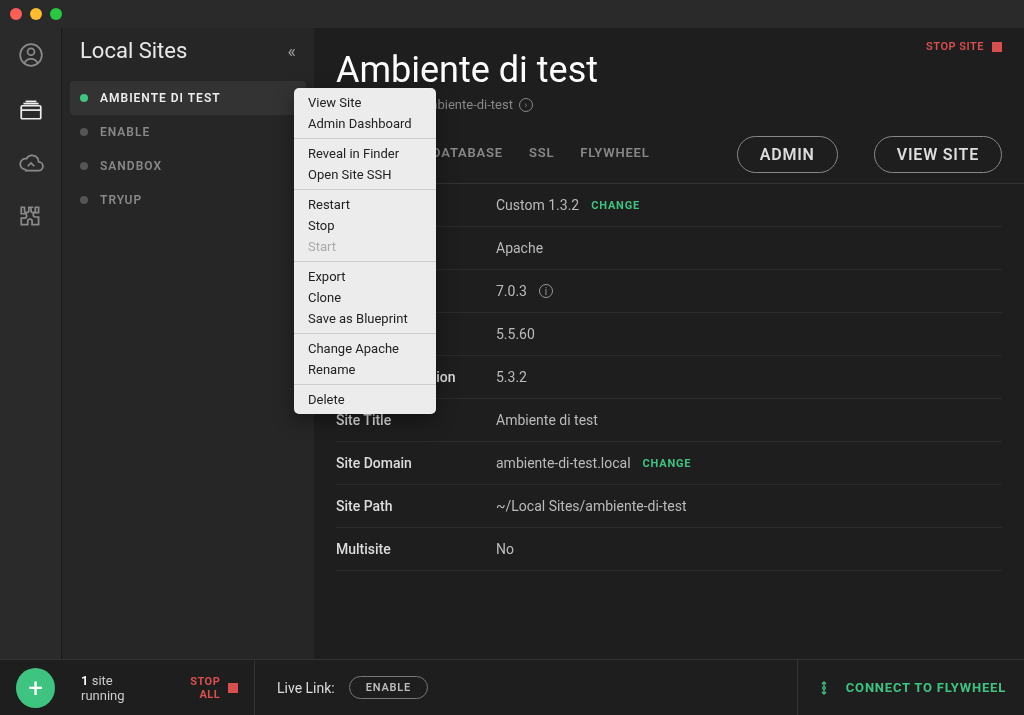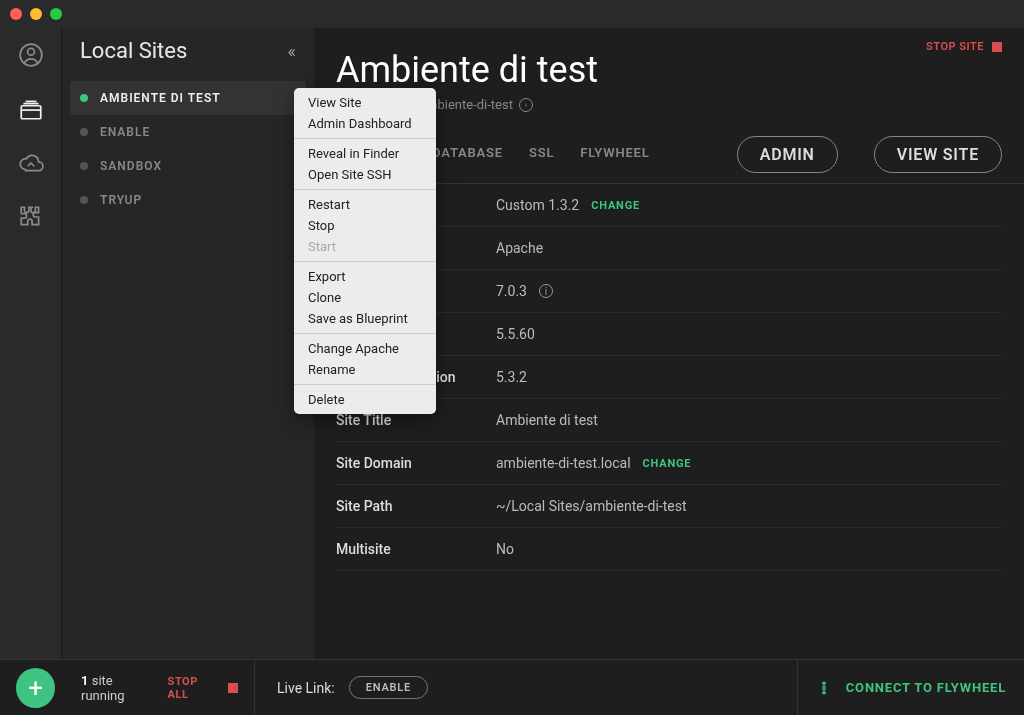--- a/index.html
+++ b/index.html
@@ -51,21 +51,21 @@
 .detail-label { width: 160px; color: #ddd; font-weight: 500; }
 .detail-value { color: #bbb; display: flex; align-items: center; gap: 12px; }
 .change-link { color: #3fc380; font-size: 11px; font-weight: 700; letter-spacing: 0.8px; cursor: pointer; }
 .info-icon { width: 14px; height: 14px; border: 1.5px solid #999; border-radius: 50%; display: inline-flex; align-items: center; justify-content: center; font-size: 10px; color: #999; }
 
 .footer { height: 56px; border-top: 1px solid #333; display: flex; align-items: center; background: #1e1e1e; }
 .add-btn { width: 40px; height: 40px; border-radius: 50%; background: #3fc380; color: #fff; display: flex; align-items: center; justify-content: center; font-size: 26px; margin: 0 16px; cursor: pointer; }
 .footer-left { display: flex; align-items: center; gap: 10px; width: 254px; }
 .running-count { font-size: 13px; color: #ccc; }
 .running-count b { color: #fff; font-weight: 600; }
-.stop-all { color: #d94f4f; font-size: 11px; font-weight: 700; letter-spacing: 0.5px; display: flex; align-items: center; gap: 8px; margin-left: auto; margin-right: 16px; cursor: pointer; }
+.stop-all { color: #d94f4f; font-size: 11px; font-weight: 700; letter-spacing: 0.5px; display: flex; align-items: center; gap: 8px; margin-left: auto; margin-right: 16px; cursor: pointer; text-align: right; }
 .footer-mid { flex: 1; display: flex; align-items: center; gap: 14px; padding-left: 22px; border-left: 1px solid #333; height: 100%; }
 .live-link-label { font-size: 14px; color: #ddd; }
 .enable-pill { border: 1.5px solid #777; color: #bbb; background: transparent; border-radius: 16px; padding: 4px 16px; font-size: 11px; font-weight: 600; letter-spacing: 0.8px; cursor: pointer; }
 .footer-right { border-left: 1px solid #333; height: 100%; display: flex; align-items: center; padding: 0 18px; gap: 14px; color: #3fc380; font-size: 13px; font-weight: 700; letter-spacing: 0.8px; cursor: pointer; }
 .fw-icon { width: 16px; height: 20px; }
 
 .context-menu { position: absolute; left: 294px; top: 88px; width: 142px; background: #ececec; border-radius: 5px; box-shadow: 0 6px 20px rgba(0,0,0,0.4); color: #222; font-size: 13px; padding: 4px 0; z-index: 100; }
 .cm-item { padding: 3px 14px; cursor: pointer; white-space: nowrap; }
 .cm-item.disabled { color: #aaa; cursor: default; }
 .cm-sep { height: 1px; background: #ccc; margin: 4px 0; }

